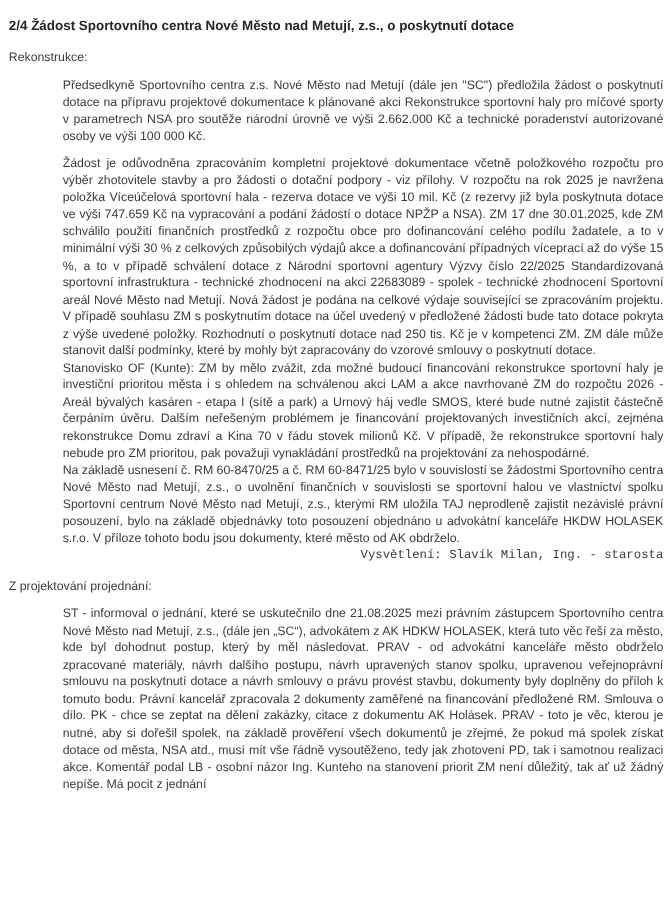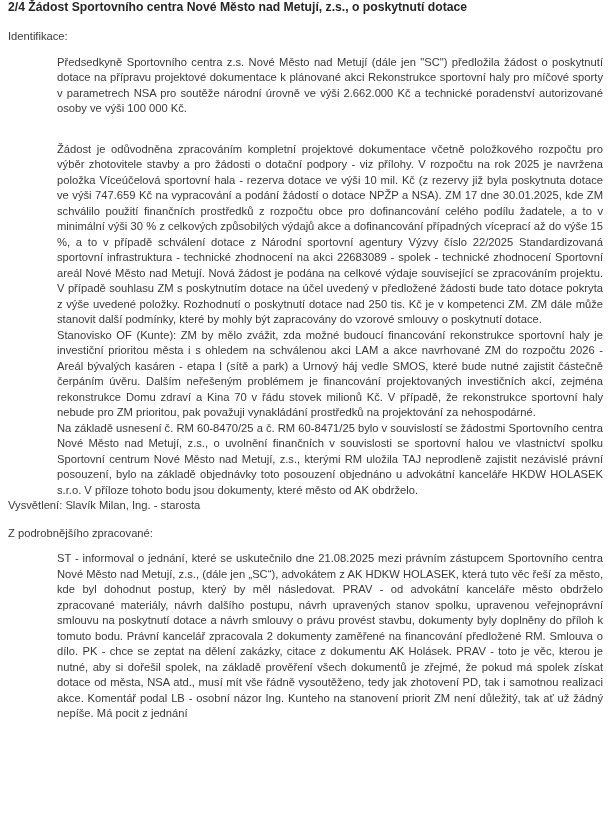--- a/index.html
+++ b/index.html
@@ -5,21 +5,21 @@
     * { margin: 0; padding: 0; box-sizing: border-box; }
     html, body {
       background: #ffffff;
       font-family: "Liberation Sans", "DejaVu Sans", sans-serif;
     }
     .page {
       position: relative;
       width: 611px;
       height: 802px;
       background: #ffffff;
-      padding: 0 8px 0 8px;
+      padding: 16px 8px 0 8px;
       overflow: hidden;
       color: #3a3a3a;
       font-size: 11.2px;
       line-height: 15.5px;
     }
     .doc-title {
       font-size: 12.2px;
       font-weight: bold;
       color: #262626;
       line-height: 15px;
@@ -32,47 +32,49 @@
       margin-left: 49px;
       margin-right: 0;
     }
     .para {
       text-align: justify;
       text-justify: inter-word;
     }
     .para + .para.spaced {
     }
     .block-gap {
-      margin-bottom: 25px;
+      margin-bottom: 9px;
     }
     .right-line {
+      text-align: right;
       margin-bottom: 12px;
+      font-family: Liberation Mono, monospace;
     }
   </style>
 </head>
 <body>
 
 <div class="page">
 
   <h1 class="doc-title">2/4 Žádost Sportovního centra Nové Město nad Metují, z.s., o poskytnutí dotace</h1>
 
-  <div class="section-label">Identifikace:</div>
+  <div class="section-label">Rekonstrukce:</div>
 
   <div class="indent-block block-gap">
     <p class="para">Předsedkyně Sportovního centra z.s. Nové Město nad Metují (dále jen "SC") předložila žádost o poskytnutí dotace na přípravu projektové dokumentace k plánované akci Rekonstrukce sportovní haly pro míčové sporty v parametrech NSA pro soutěže národní úrovně ve výši 2.662.000 Kč a technické poradenství autorizované osoby ve výši 100 000 Kč.</p>
   </div>
 
 
   <div class="indent-block">
     <p class="para">Žádost je odůvodněna zpracováním kompletní projektové dokumentace včetně položkového rozpočtu pro výběr zhotovitele stavby a pro žádosti o dotační podpory - viz přílohy. V rozpočtu na rok 2025 je navržena položka Víceúčelová sportovní hala - rezerva dotace ve výši 10 mil. Kč (z rezervy již byla poskytnuta dotace ve výši 747.659 Kč na vypracování a podání žádostí o dotace NPŽP a NSA). ZM 17 dne 30.01.2025, kde ZM schválilo použití finančních prostředků z rozpočtu obce pro dofinancování celého podílu žadatele, a to v minimální výši 30 % z celkových způsobilých výdajů akce a dofinancování případných víceprací až do výše 15 %, a to v případě schválení dotace z Národní sportovní agentury Výzvy číslo 22/2025 Standardizovaná sportovní infrastruktura - technické zhodnocení na akci 22683089 - spolek - technické zhodnocení Sportovní areál Nové Město nad Metují. Nová žádost je podána na celkové výdaje související se zpracováním projektu. V případě souhlasu ZM s poskytnutím dotace na účel uvedený v předložené žádosti bude tato dotace pokryta z výše uvedené položky. Rozhodnutí o poskytnutí dotace nad 250 tis. Kč je v kompetenci ZM. ZM dále může stanovit další podmínky, které by mohly být zapracovány do vzorové smlouvy o poskytnutí dotace.</p>
     <p class="para">Stanovisko OF (Kunte): ZM by mělo zvážit, zda možné budoucí financování rekonstrukce sportovní haly je investiční prioritou města i s ohledem na schválenou akci LAM a akce navrhované ZM do rozpočtu 2026 - Areál bývalých kasáren - etapa I (sítě a park) a Urnový háj vedle SMOS, které bude nutné zajistit částečně čerpáním úvěru. Dalším neřešeným problémem je financování projektovaných investičních akcí, zejména rekonstrukce Domu zdraví a Kina 70 v řádu stovek milionů Kč. V případě, že rekonstrukce sportovní haly nebude pro ZM prioritou, pak považuji vynakládání prostředků na projektování za nehospodárné.</p>
     <p class="para spaced">Na základě usnesení č. RM 60-8470/25 a č. RM 60-8471/25 bylo v souvislostí se žádostmi Sportovního centra Nové Město nad Metují, z.s., o uvolnění finančních v souvislosti se sportovní halou ve vlastnictví spolku Sportovní centrum Nové Město nad Metují, z.s., kterými RM uložila TAJ neprodleně zajistit nezávislé právní posouzení, bylo na základě objednávky toto posouzení objednáno u advokátní kanceláře HKDW HOLASEK s.r.o. V příloze tohoto bodu jsou dokumenty, které město od AK obdrželo.</p>
   </div>
 
   <div class="right-line">Vysvětlení: Slavík Milan, Ing. - starosta</div>
 
-  <div class="section-label">Z podrobnějšího zpracované:</div>
+  <div class="section-label">Z projektování projednání:</div>
 
   <div class="indent-block">
     <p class="para">ST - informoval o jednání, které se uskutečnilo dne 21.08.2025 mezi právním zástupcem Sportovního centra Nové Město nad Metují, z.s., (dále jen „SC“), advokátem z AK HDKW HOLASEK, která tuto věc řeší za město, kde byl dohodnut postup, který by měl následovat. PRAV - od advokátní kanceláře město obdrželo zpracované materiály, návrh dalšího postupu, návrh upravených stanov spolku, upravenou veřejnoprávní smlouvu na poskytnutí dotace a návrh smlouvy o právu provést stavbu, dokumenty byly doplněny do příloh k tomuto bodu. Právní kancelář zpracovala 2 dokumenty zaměřené na financování předložené RM. Smlouva o dílo. PK - chce se zeptat na dělení zakázky, citace z dokumentu AK Holásek. PRAV - toto je věc, kterou je nutné, aby si dořešil spolek, na základě prověření všech dokumentů je zřejmé, že pokud má spolek získat dotace od města, NSA atd., musí mít vše řádně vysoutěženo, tedy jak zhotovení PD, tak i samotnou realizaci akce. Komentář podal LB - osobní názor Ing. Kunteho na stanovení priorit ZM není důležitý, tak ať už žádný nepíše. Má pocit z jednání</p>
   </div>
 
 </div>
 
 </body></html>

